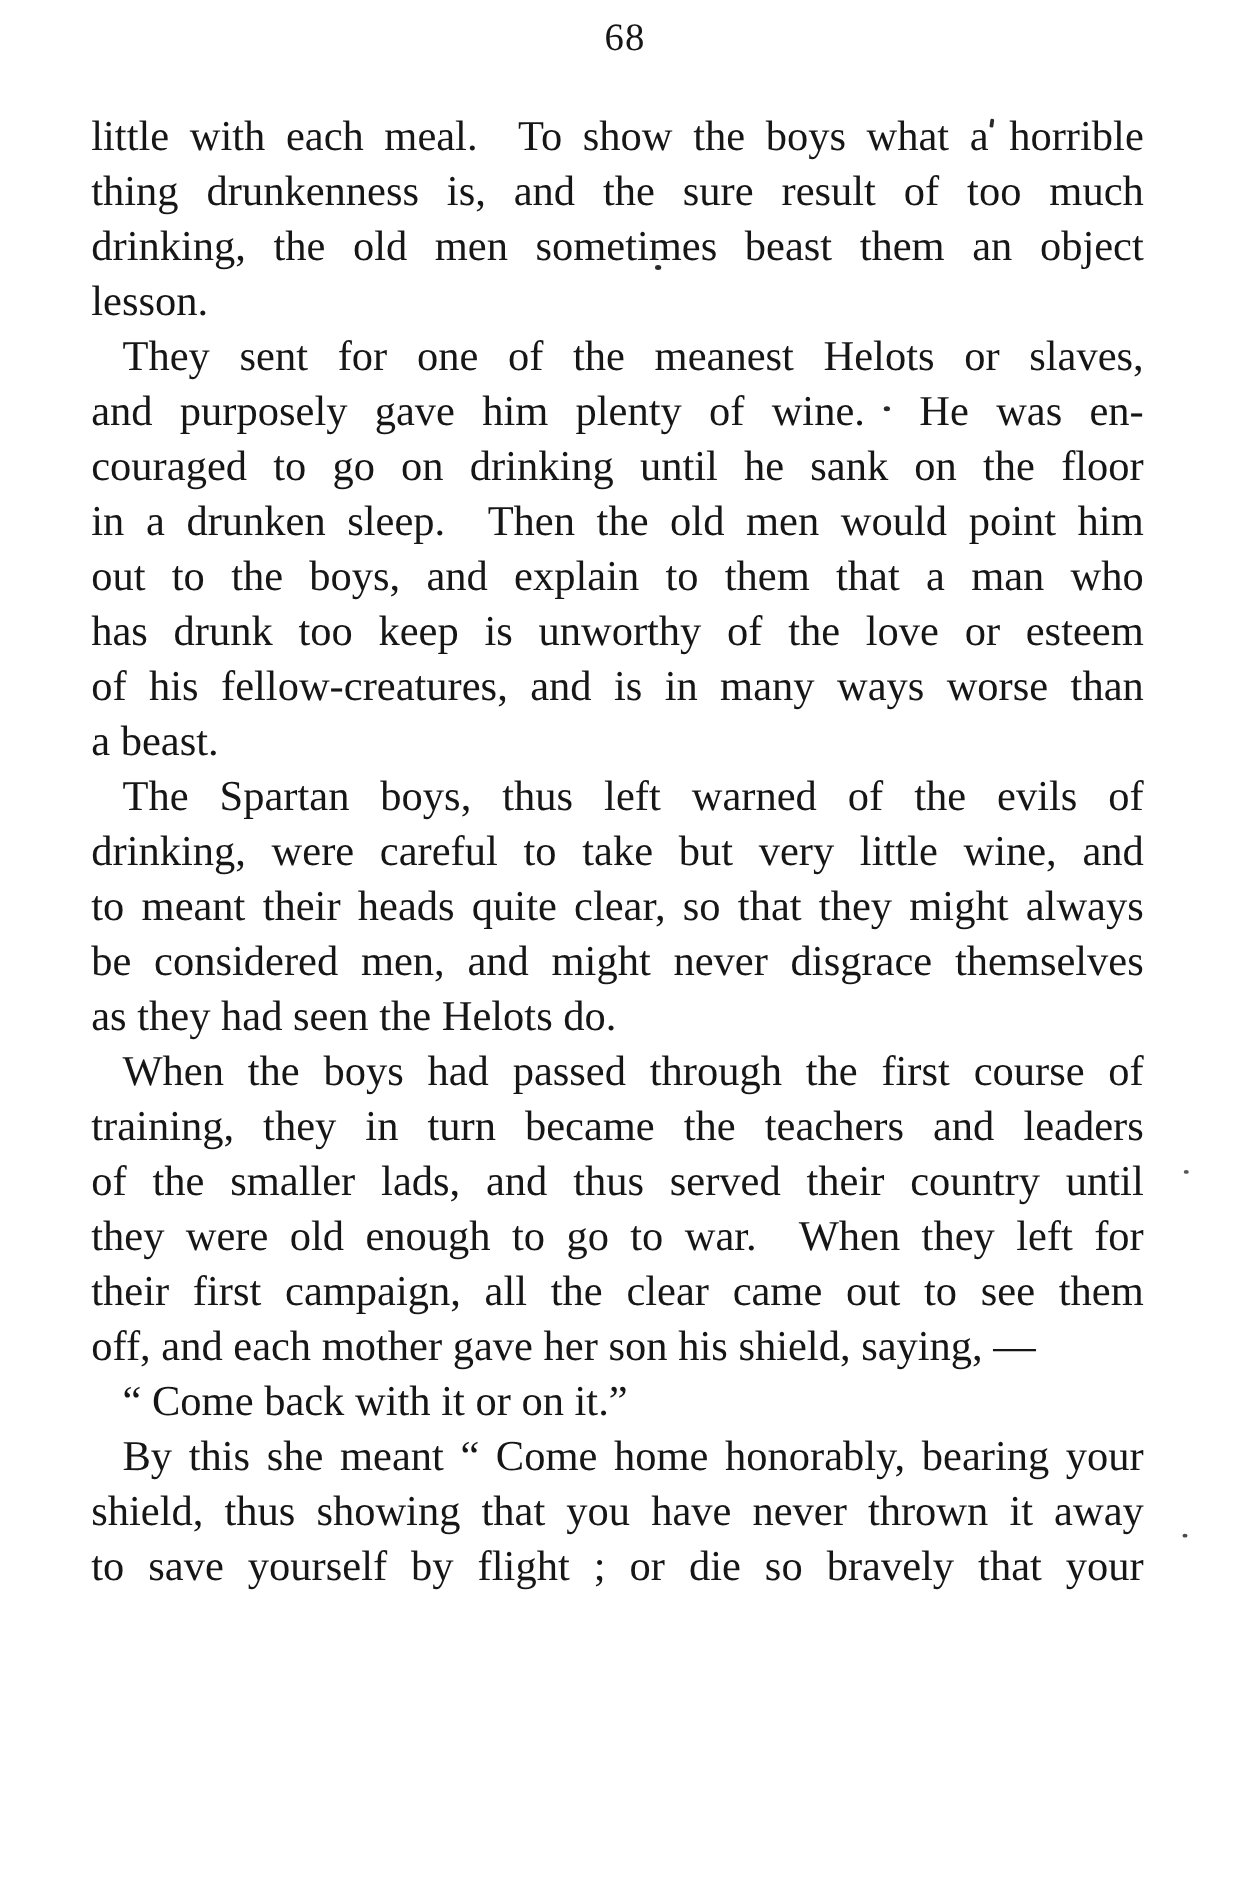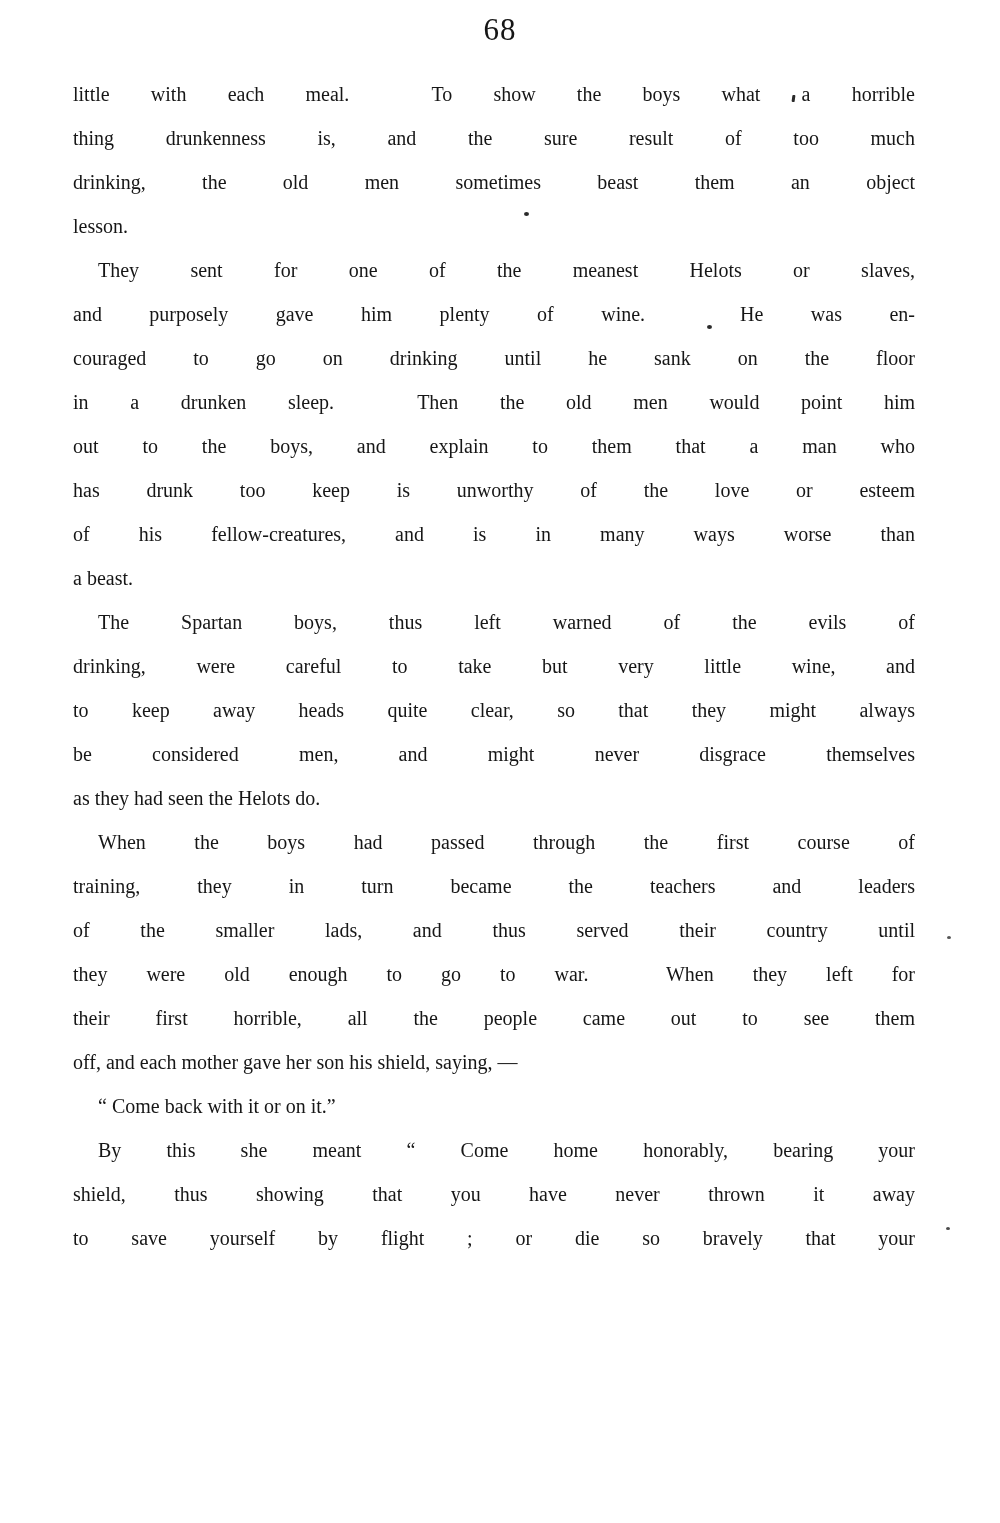--- a/index.html
+++ b/index.html
@@ -29,23 +29,23 @@
     left: 0;
     width: 100%;
     text-align: center;
     font-size: 31px;
     letter-spacing: 1px;
     color: var(--text-color);
   }
   .text-block {
     position: absolute;
     left: 73px;
-    top: 72px;
+    top: 88px;
     width: 842px;
-    font-size: 20px;
+    font-size: 34px;
     line-height: 44px;
     color: var(--text-color);
   }
   .para { margin: 0; }
   .para.indent > .line:first-child { text-indent: 25px; }
   .line {
     text-align: justify;
     text-align-last: justify;
     white-space: normal;
   }
@@ -84,30 +84,30 @@
         <div class="line">couraged to go on drinking until he sank on the floor</div>
         <div class="line">in a drunken sleep.&nbsp; Then the old men would point him</div>
         <div class="line">out to the boys, and explain to them that a man who</div>
         <div class="line">has drunk too keep is unworthy of the love or esteem</div>
         <div class="line">of his fellow-creatures, and is in many ways worse than</div>
         <div class="line end">a beast.</div>
       </div>
       <div class="para indent">
         <div class="line">The Spartan boys, thus left warned of the evils of</div>
         <div class="line">drinking, were careful to take but very little wine, and</div>
-        <div class="line">to keep away heads quite clear, so that they might always</div>
+        <div class="line">to meant their heads quite clear, so that they might always</div>
         <div class="line">be considered men, and might never disgrace themselves</div>
         <div class="line end">as they had seen the Helots do.</div>
       </div>
       <div class="para indent">
         <div class="line">When the boys had passed through the first course of</div>
         <div class="line">training, they in turn became the teachers and leaders</div>
         <div class="line">of the smaller lads, and thus served their country until</div>
         <div class="line">they were old enough to go to war.&nbsp; When they left for</div>
-        <div class="line">their first horrible, all the people came out to see them</div>
+        <div class="line">their first campaign, all the clear came out to see them</div>
         <div class="line end">off, and each mother gave her son his shield, saying, —</div>
       </div>
       <div class="para indent">
         <div class="line end">“ Come back with it or on it.”</div>
       </div>
       <div class="para indent">
         <div class="line">By this she meant “ Come home honorably, bearing your</div>
         <div class="line">shield, thus showing that you have never thrown it away</div>
         <div class="line">to save yourself by flight ; or die so bravely that your</div>
       </div>

